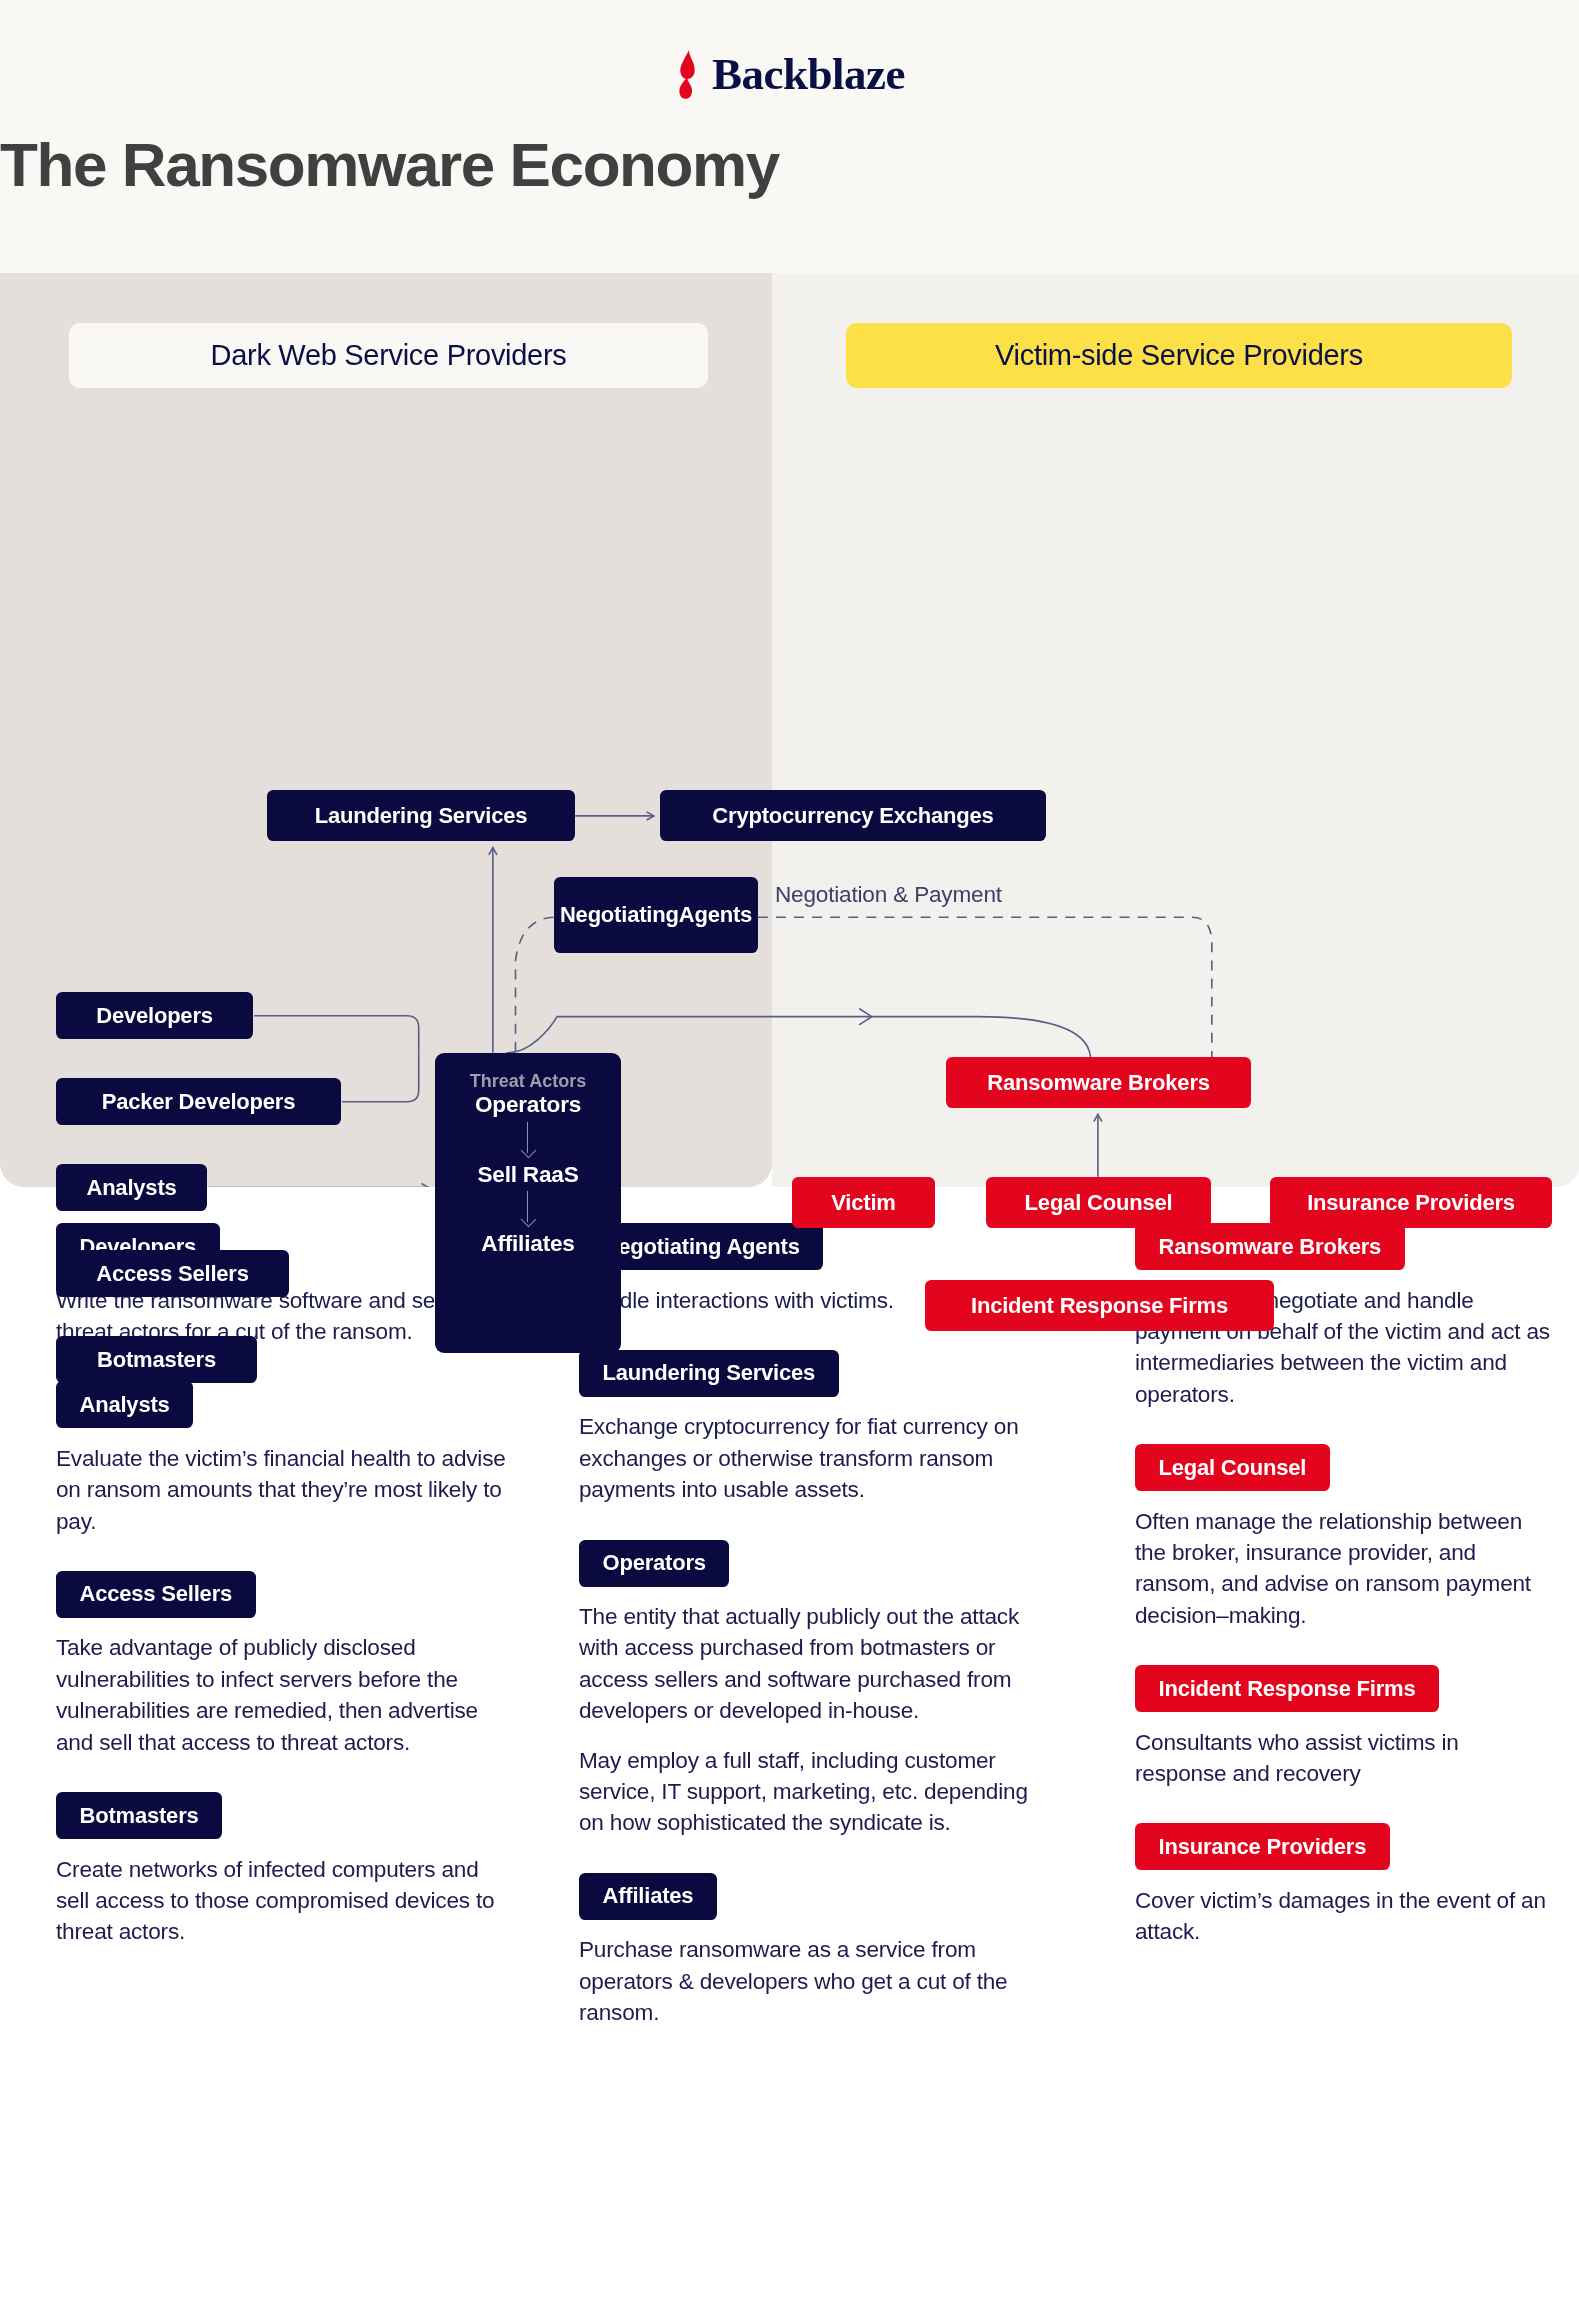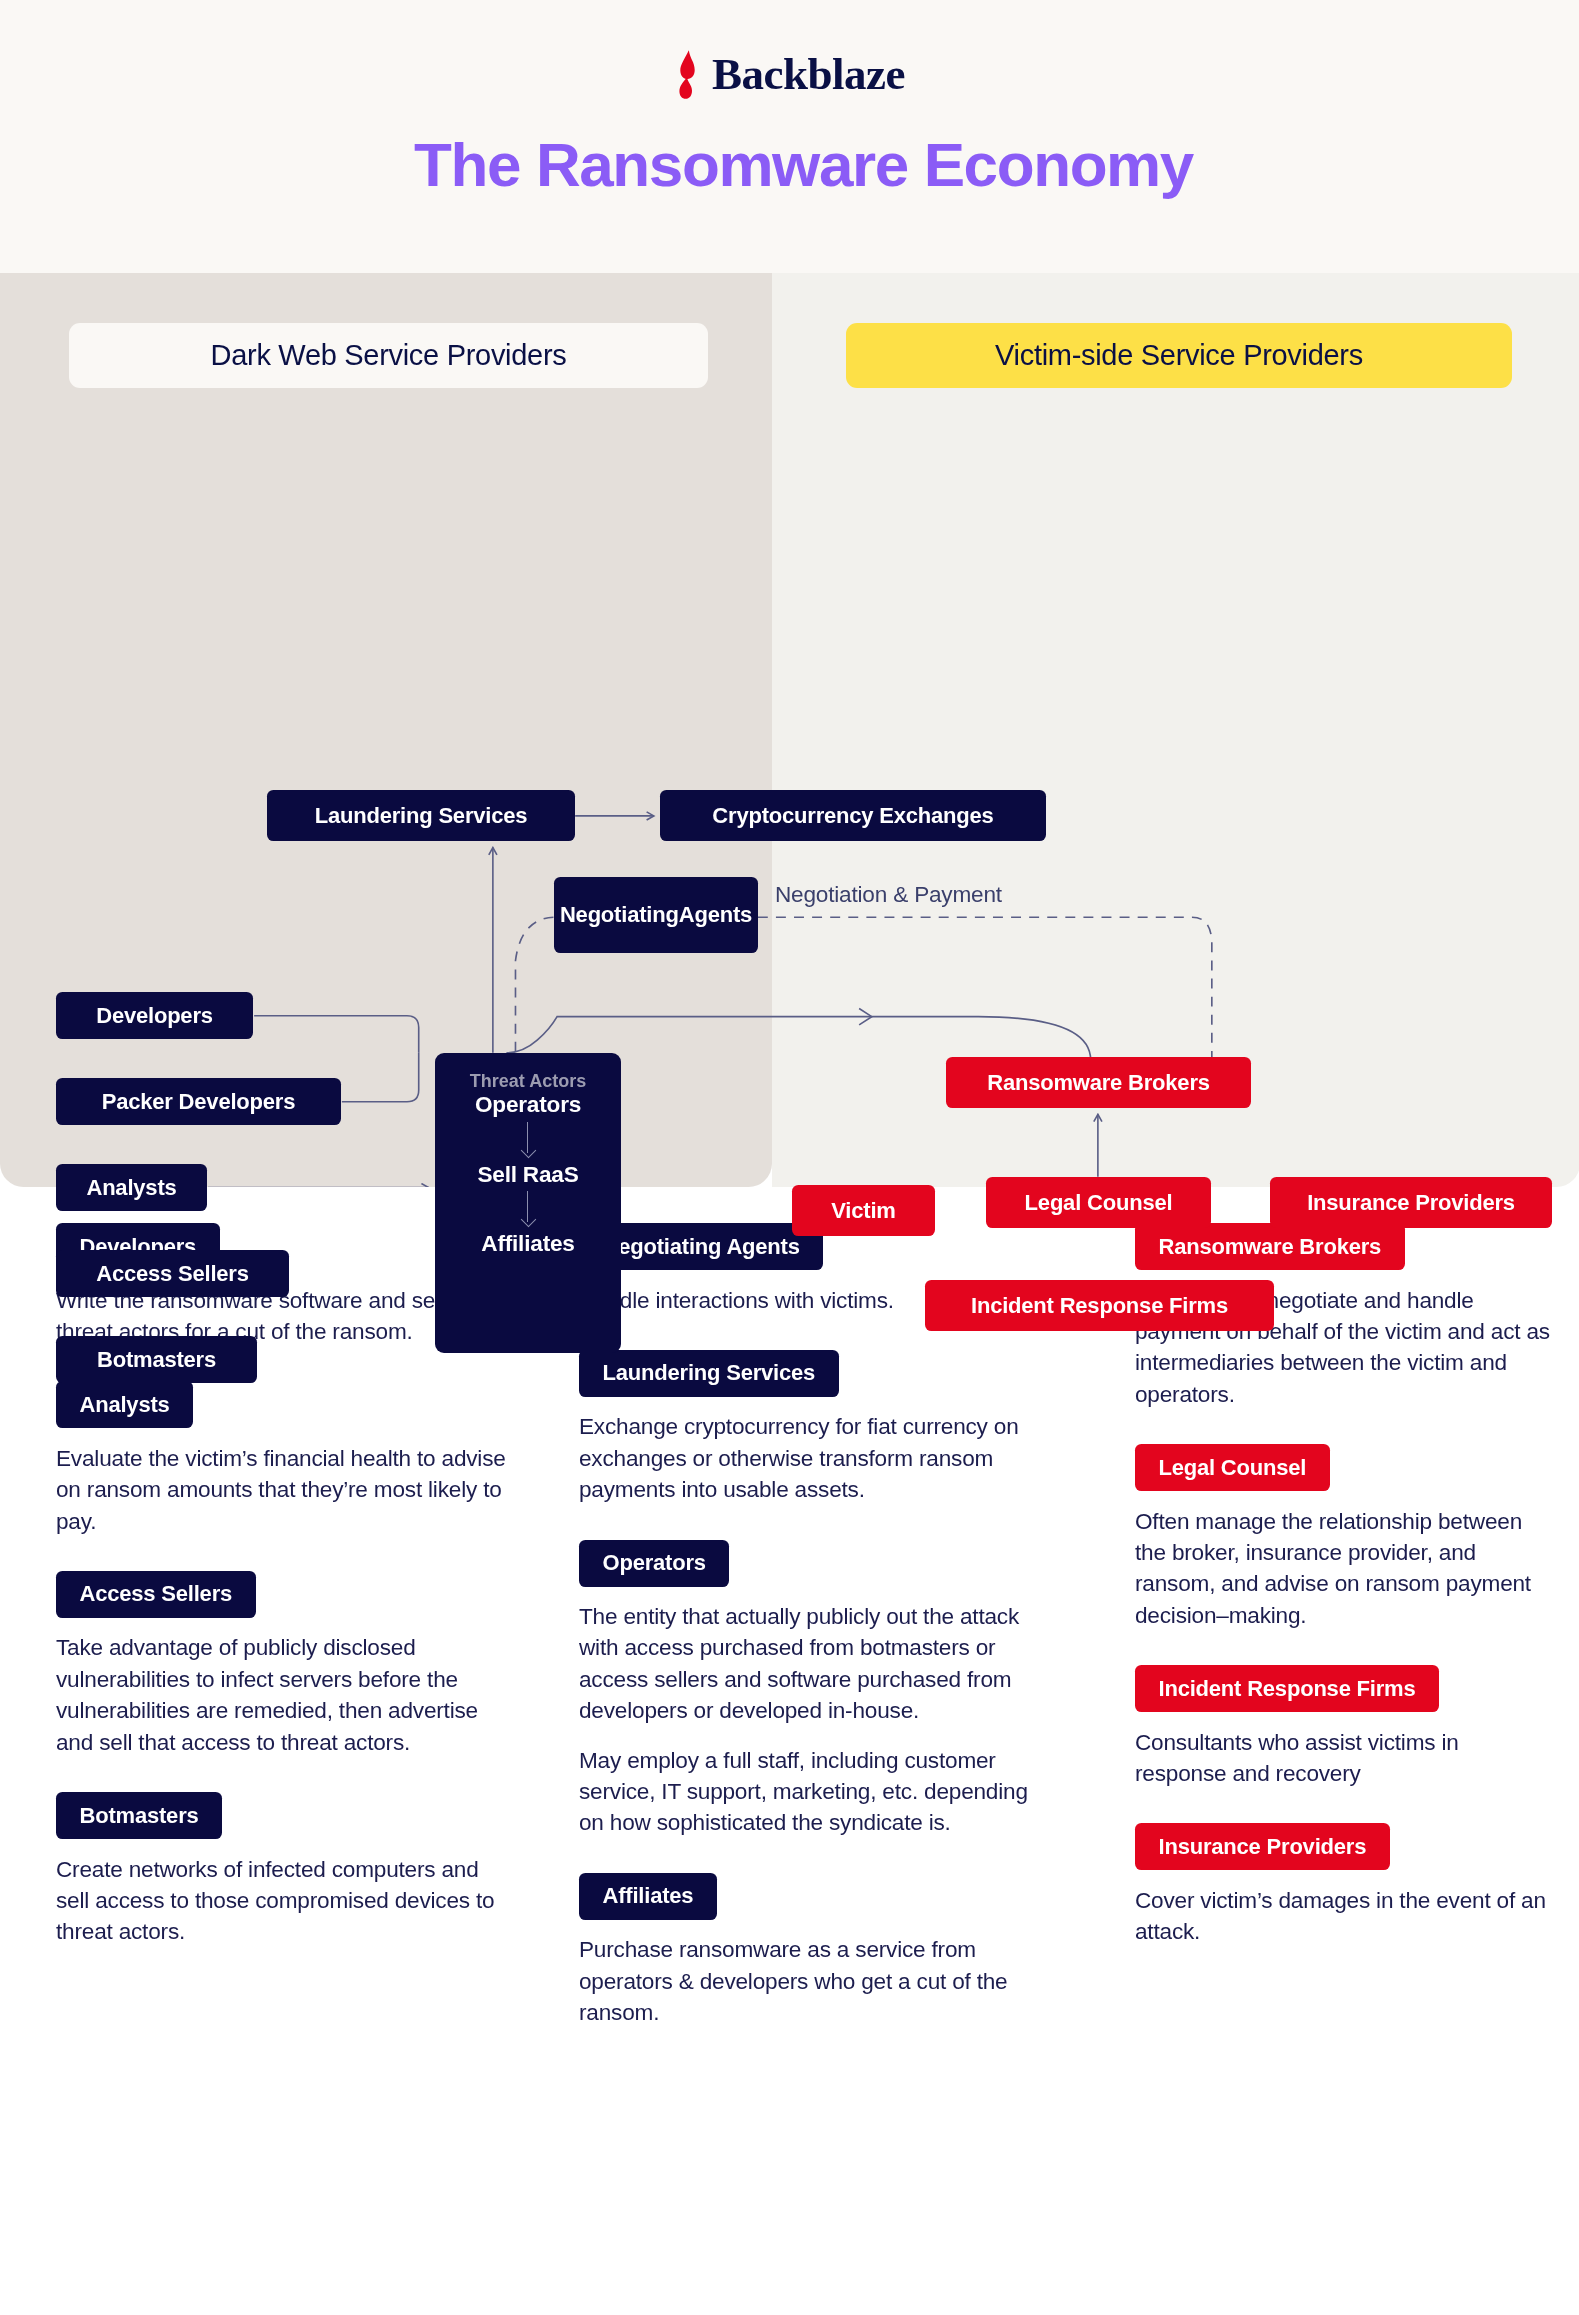--- a/index.html
+++ b/index.html
@@ -43,27 +43,26 @@
     font-weight: 700;
     color: #0A1045;
     font-family: "Liberation Serif", serif;
     letter-spacing: -0.5px;
     line-height: 1;
   }
   .main-title {
     position: absolute;
     left: 0; top: 131px;
     width: 1579px;
-    text-align: center;
+    text-align: left;
     font-size: 62px;
     font-weight: 700;
-    color: #8b5cf6;
+    color: #404040;
     letter-spacing: -1.4px;
     line-height: 1.1;
-    padding-left: 28px;
   }
 
   
   .panel-wrap {
     position: absolute;
     left: 0; top: 273px;
     width: 1579px; height: 914px;
   }
   .panel-left {
     position: absolute;
@@ -185,21 +184,21 @@
   #n-bot      { left: 56px;  top: 1063px; width: 201px; height: 47px; }
 
   
   #n-laundering { left: 267px; top: 517px;  width: 308px; height: 51px; }
   #n-crypto     { left: 660px; top: 517px;  width: 386px; height: 51px; }
   #n-negotiating{ left: 554px; top: 604px;  width: 204px; height: 76px;
                   flex-direction: row; line-height: 1.3; }
 
   
   #n-brokers  { left: 946px; top: 784px;  width: 305px; height: 51px; }
-  #n-victim   { left: 792px;  top: 904px;  width: 143px; height: 51px; margin-top: 8px; }
+  #n-victim   { left: 792px;  top: 904px;  width: 143px; height: 51px; }
   #n-legal    { left: 986px; top: 904px;  width: 225px; height: 51px; }
   #n-insur    { left: 1270px; top: 904px;  width: 282px; height: 51px; }
   #n-incident { left: 925px; top: 1007px; width: 349px; height: 51px; }
 
   .flow-label {
     position: absolute;
     left: 775px; top: 609px;
     font-size: 22.6px;
     color: #3A3F6B;
     font-weight: 400;

